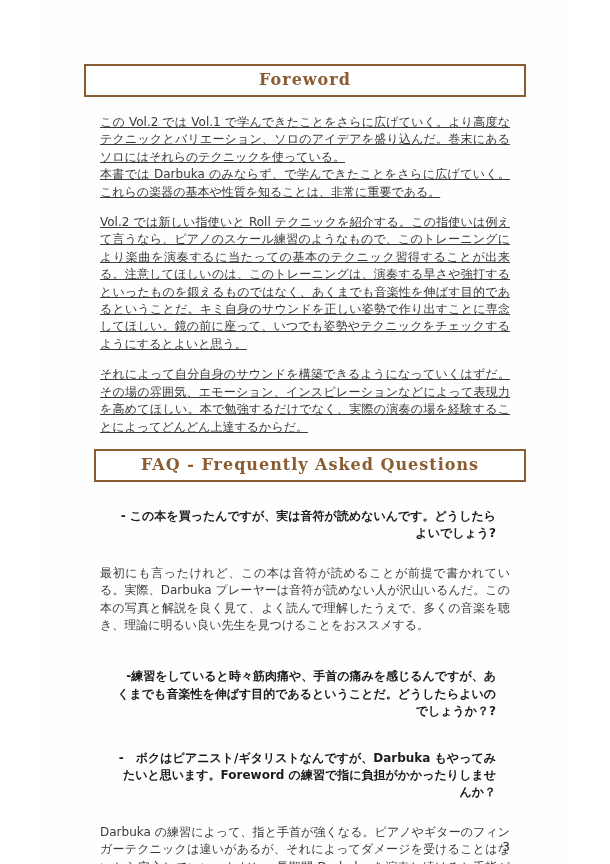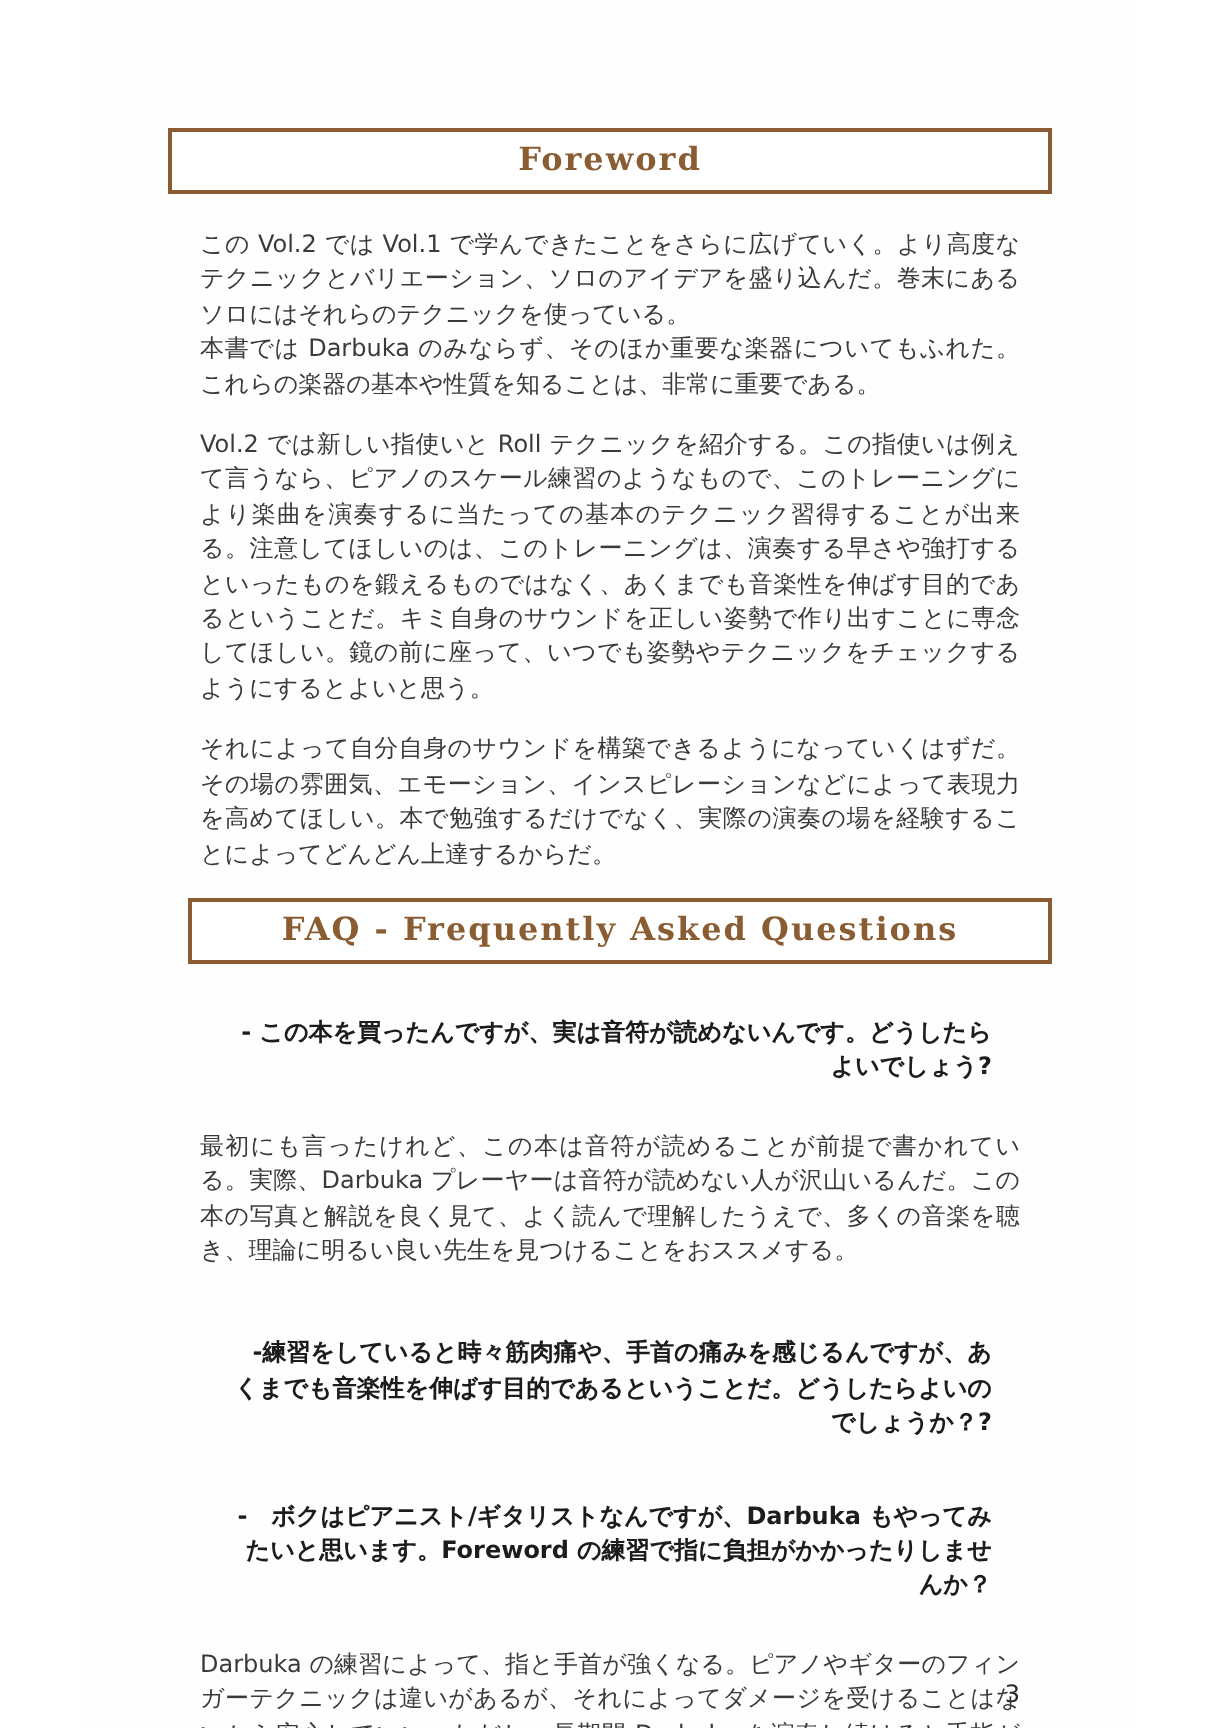--- a/index.html
+++ b/index.html
@@ -33,21 +33,21 @@
     line-height:20px;
     letter-spacing:1px;
     color:var(--accent);
   }
   .content{
     margin:0 16px;
     font-size:12px;
     line-height:17.4px;
     text-align:justify;
   }
-  .foreword-content{margin-top:17px;}
+  .foreword-content{margin-top:17px;text-decoration:underline;}
   .para-group{margin-bottom:13px;}
   .para-group p{margin:0;}
   .faq-banner{margin-top:13px;margin-left:10px;}
   .faq-content{margin-top:26px;}
   .faq-question{
     font-weight:bold;
     color:var(--question-text);
     text-align:right;
     margin:0 14px;
   }
@@ -69,21 +69,21 @@
 
 <div class="page">
 
   <div class="banner">
     <div class="banner-title">Foreword</div>
   </div>
 
   <div class="content foreword-content">
     <div class="para-group">
       <p>この Vol.2 では Vol.1 で学んできたことをさらに広げていく。より高度なテクニックとバリエーション、ソロのアイデアを盛り込んだ。巻末にあるソロにはそれらのテクニックを使っている。</p>
-      <p>本書では Darbuka のみならず、そのほか重要な楽器についてもふれた。これらの楽器の基本や性質を知ることは、非常に重要である。</p>
+      <p>本書では Darbuka のみならず、で学んできたことをさらに広げていく。これらの楽器の基本や性質を知ることは、非常に重要である。</p>
     </div>
     <div class="para-group">
       <p>Vol.2 では新しい指使いと Roll テクニックを紹介する。この指使いは例えて言うなら、ピアノのスケール練習のようなもので、このトレーニングにより楽曲を演奏するに当たっての基本のテクニック習得することが出来る。注意してほしいのは、このトレーニングは、演奏する早さや強打するといったものを鍛えるものではなく、あくまでも音楽性を伸ばす目的であるということだ。キミ自身のサウンドを正しい姿勢で作り出すことに専念してほしい。鏡の前に座って、いつでも姿勢やテクニックをチェックするようにするとよいと思う。</p>
     </div>
     <div class="para-group">
       <p>それによって自分自身のサウンドを構築できるようになっていくはずだ。その場の雰囲気、エモーション、インスピレーションなどによって表現力を高めてほしい。本で勉強するだけでなく、実際の演奏の場を経験することによってどんどん上達するからだ。</p>
     </div>
   </div>
 
   <div class="banner faq-banner">

